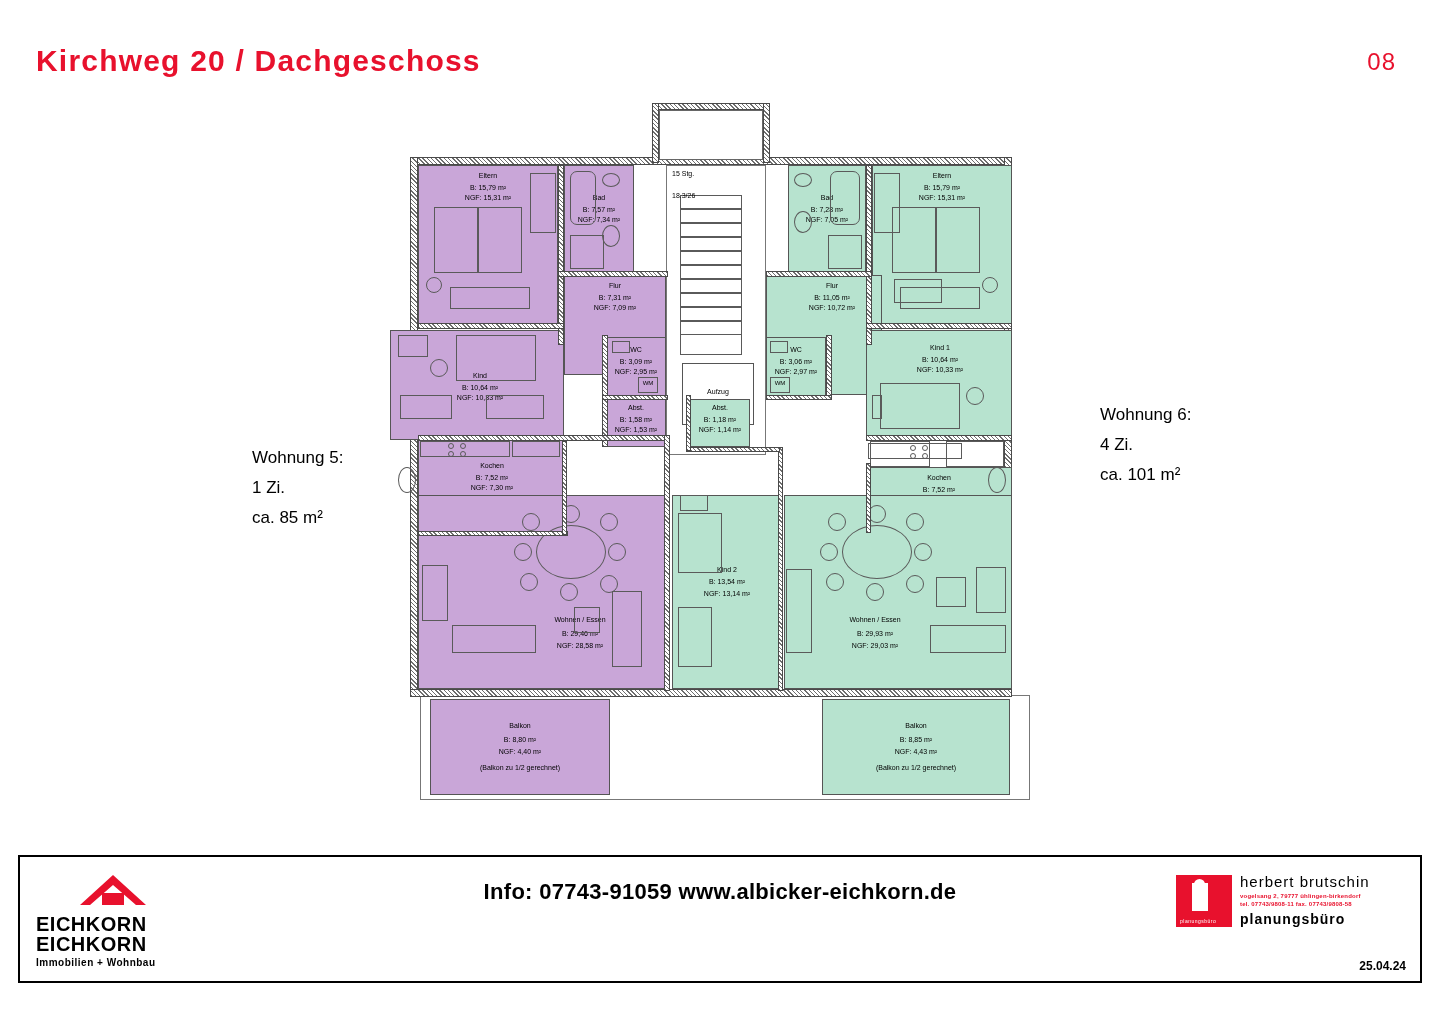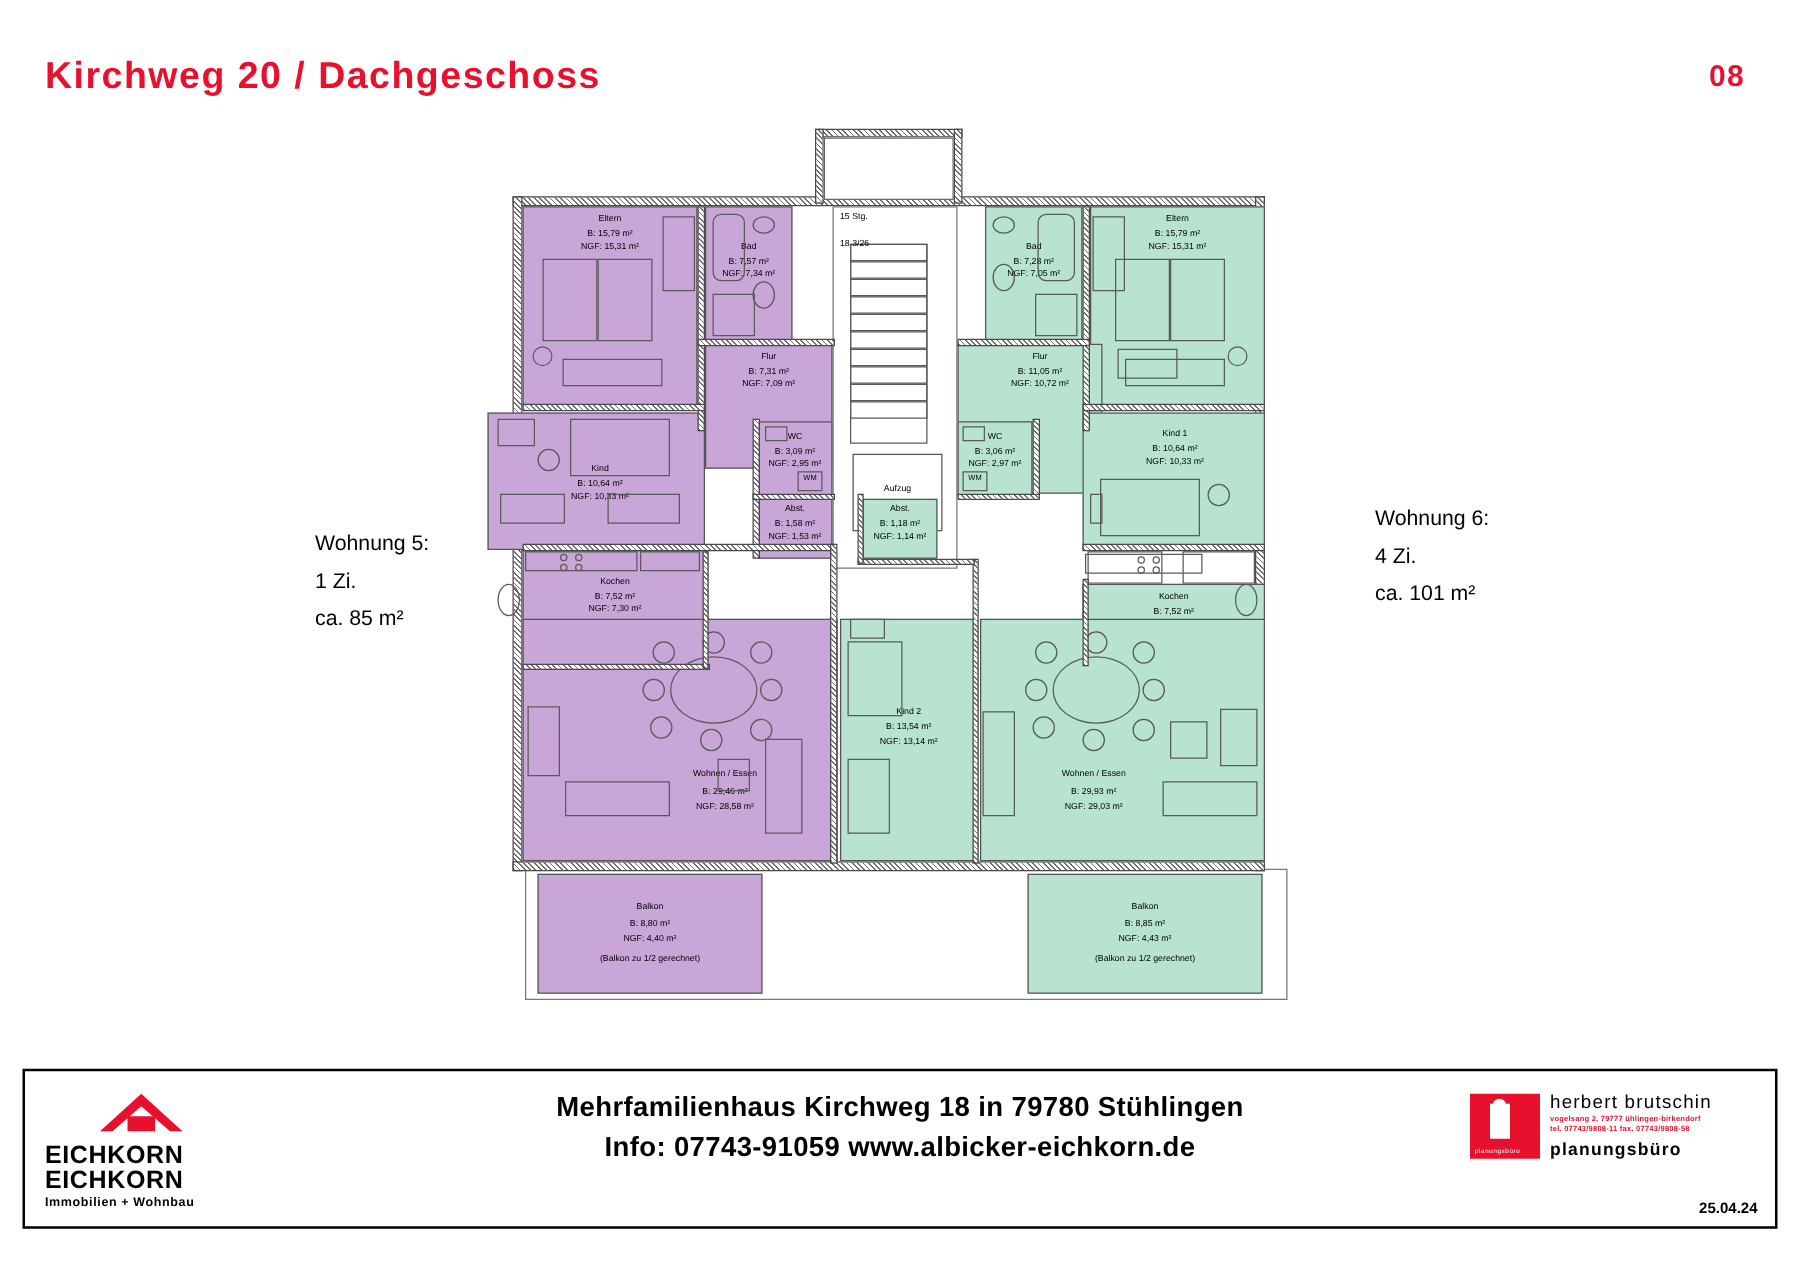--- a/index.html
+++ b/index.html
@@ -1,20 +1,20 @@
 <!DOCTYPE html>
 <html lang="de"><head>
 <meta charset="utf-8">
 <style>
   html,body{margin:0;padding:0;background:#ffffff;}
   body{width:1440px;height:1019px;position:relative;font-family:"Liberation Sans",sans-serif;color:#000;overflow:hidden;}
 
   
   #page-title{position:absolute;left:36px;top:44px;font-size:30px;font-weight:bold;color:#e8112d;letter-spacing:1.2px;}
-  #page-number{position:absolute;right:44px;top:48px;font-size:24px;color:#e8112d;font-weight:700;letter-spacing:1px;}
+  #page-number{position:absolute;right:44px;top:48px;font-size:24px;color:#e8112d;font-weight:400;letter-spacing:1px;}
 
   
   #plan{position:absolute;left:390px;top:95px;width:670px;height:720px;}
 
   
   .wall{position:absolute;background:
      repeating-linear-gradient(45deg,#6f6f6f 0 1px,#ffffff 1px 3px);
      border:1px solid #4a4a4a;box-sizing:border-box;}
   .room{position:absolute;box-sizing:border-box;}
   .purple{background:#c9a6d8;}
@@ -23,21 +23,21 @@
   .outline{border:1px solid #555;}
 
   .lbl{position:absolute;font-size:7px;line-height:9px;text-align:center;color:#000;white-space:nowrap;}
 
   
   .fl{position:absolute;border:1px solid #5a5a5a;box-sizing:border-box;}
   .fl.round{border-radius:50%;}
 
   
   .side{position:absolute;font-size:17px;line-height:30px;color:#000;}
-  #wohnung5{left:252px;top:420px;}
+  #wohnung5{left:252px;top:443px;}
   #wohnung6{left:1100px;top:400px;}
 
   
   #footer{position:absolute;left:18px;top:855px;width:1404px;height:128px;border:2px solid #000;box-sizing:border-box;background:#fff;}
   #footer-center{position:absolute;left:220px;top:16px;width:960px;text-align:center;}
   #footer-line1{font-size:22px;font-weight:bold;letter-spacing:.3px;}
   #footer-line2{font-size:22px;font-weight:bold;margin-top:6px;letter-spacing:.3px;}
   #footer-date{position:absolute;right:14px;bottom:8px;font-size:12px;font-weight:bold;}
 
   
@@ -467,21 +467,20 @@
     <svg class="roof" viewBox="0 0 70 38">
       <polygon points="35,2 68,32 58,32 35,12 12,32 2,32" fill="#e8112d"></polygon>
       <rect x="24" y="20" width="22" height="12" fill="#e8112d"></rect>
     </svg>
     <div class="name1">EICHKORN</div>
     <div class="name2">EICHKORN</div>
     <div class="name3">Immobilien + Wohnbau</div>
   </div>
 
   <div id="footer-center">
-    <div id="footer-line1">Mehrfamilienhaus Kirchweg 18  in 79780 Stühlingen</div>
     <div id="footer-line2">Info: 07743-91059   www.albicker-eichkorn.de</div>
   </div>
 
   <div id="logo-right">
     <div class="sq">
       <div class="inner"></div>
       <div class="dot"></div>
       <div class="cap">planungsbüro</div>
     </div>
     <div class="r1">herbert  brutschin</div>

